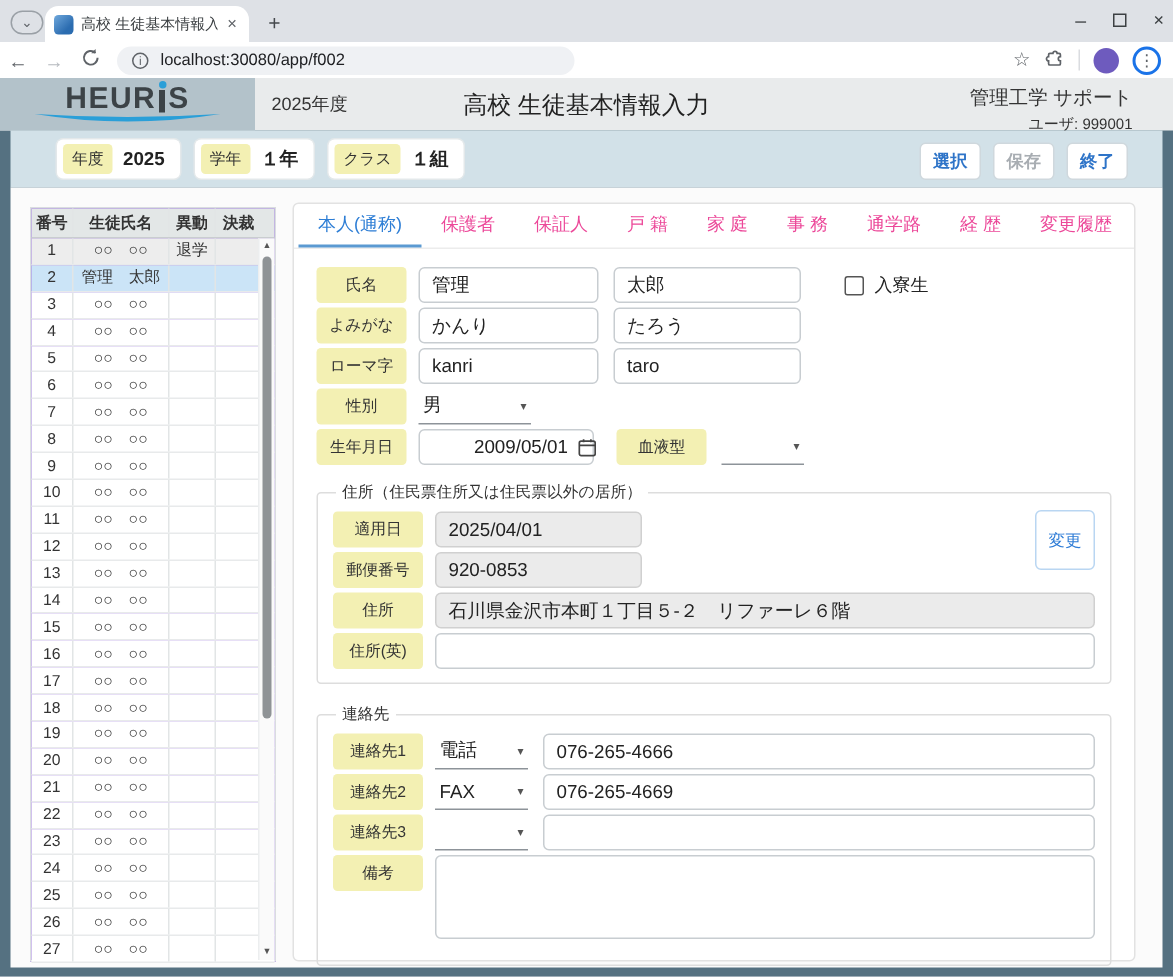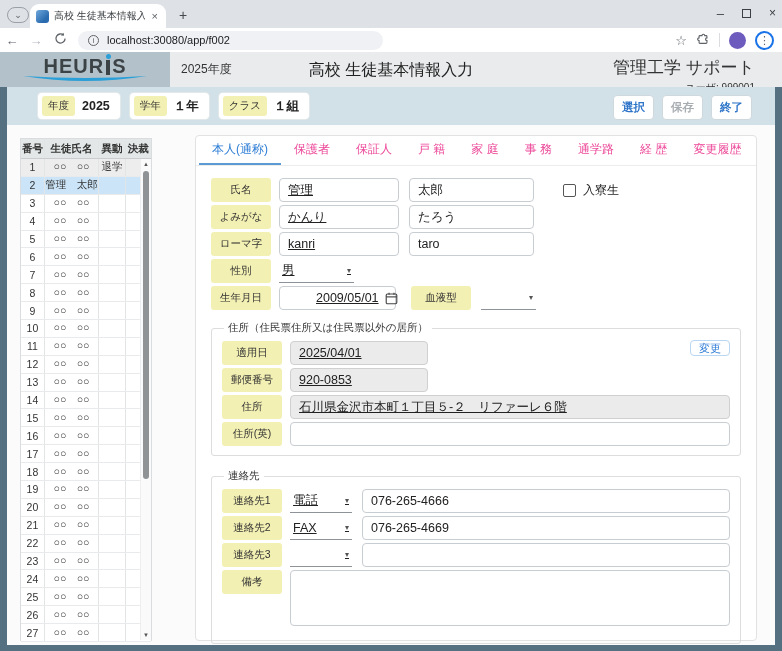--- a/index.html
+++ b/index.html
@@ -35,36 +35,36 @@
   #page { position:absolute; top:52px; left:0; width:782px; height:599px; background:#557181; }
   #app-header { position:absolute; top:0; left:0; width:782px; height:35px; background:#e9ebec; }
   #logo-block { position:absolute; left:0; top:0; width:170px; height:35px; background:#b3c2ca; display:flex; flex-direction:column; align-items:center; justify-content:center; }
   #logo-text { font-size:20px; letter-spacing:1px; color:#3c4347; font-weight:bold; display:flex; align-items:flex-end; line-height:1; }
   .logo-i { position:relative; width:4px; height:15px; background:#3c4347; margin:0 2px 1px 2px; }
   .logo-i::before { content:''; position:absolute; top:-6px; left:-0.5px; width:5px; height:5px; border-radius:50%; background:#2a9fd8; }
   #logo-swoosh { margin-top:-2px; }
   #fiscal-year { position:absolute; left:181px; top:9px; font-size:12px; color:#333; }
   #page-title { position:absolute; left:0; width:782px; text-align:center; top:8px; font-size:16px; color:#222; }
   #user-block { position:absolute; right:27px; top:4px; text-align:right; }
-  #org-name { font-size:17px; color:#333; }
+  #org-name { font-size:13px; color:#333; }
   #user-id { font-size:10px; color:#333; margin-top:2px; }
 
   #filter-band { position:absolute; top:35px; left:7px; width:768px; height:38px; background:#d2e1e8; }
   #filter-chips { position:absolute; left:31px; top:6px; display:flex; gap:10px; }
   .chip { background:#fff; border-radius:4px; height:26px; display:flex; align-items:center; padding:3px 10px 3px 4px; box-shadow:0 0 0 1px #e3e8ea; }
   .chip-label { background:#f3f0b3; border-radius:3px; font-size:10.5px; color:#333; padding:3px 6px; }
   .chip-value { font-size:12.5px; font-weight:bold; color:#222; margin-left:7px; }
   #action-buttons { position:absolute; right:23px; top:8px; display:flex; gap:8px; }
   .act-btn { width:41px; height:25px; background:#fff; border:1px solid #cfd8dd; border-radius:4px; font-size:11.5px; font-weight:bold; color:#2e74c8; display:flex; align-items:center; justify-content:center; }
   .act-btn.disabled { color:#a8adb2;text-align:right; }
 
   #main { position:absolute; top:73px; left:7px; width:768px; height:520px; background:#fbfbfb; }
 
   
-  #roster { position:absolute; left:13px; top:13px; width:132px; height:503px; background:#6d28d9; border:1px solid #d9dddf; }
+  #roster { position:absolute; left:13px; top:13px; width:164px; height:503px; background:#6d28d9; border:1px solid #d9dddf; }
   .rhead { display:flex; height:20px; background:#e3e7e7; border-bottom:1px solid #c9cdcf; }
   .rhead .c { font-weight:bold; font-size:10.5px; color:#333; }
   .c { display:flex; align-items:center; justify-content:center; border-right:1px solid #e2e5e6; height:100%; }
   .c:last-child { border-right:none; }
   .c.no { width:28px; }
   .c.name { width:64px; }
   .c.mv { width:31px; }
   .c.ks { width:30px; }
   .rrow { display:flex; height:17.9px; border-bottom:1px solid #e8eaeb; font-size:10.5px; color:#333; background:#fff; }
   .rrow.withdrawn { background:#ededed; }
@@ -79,37 +79,37 @@
   #panel { position:absolute; left:188px; right:18px; top:10px; bottom:4px; background:#fff; border:1px solid #e2e2e2; border-radius:4px; }
   #tabbar { display:flex; height:30px; border-bottom:1px solid #ececec; padding-left:3px; }
   .ftab { padding:0 13px; display:flex; align-items:center; font-size:12px; color:#ec4899; border-bottom:2px solid transparent; white-space:nowrap; }
   .ftab.active { color:#2e7ed5; border-bottom-color:#5b9ad2; }
 
   #form { position:relative; padding:12px 15px 0 15px; }
   .frow { display:flex; align-items:center; margin-bottom:3px; height:24px; }
   .flabel { width:60px; height:24px; background:#f3f0b3; border-radius:3px; display:flex; align-items:center; justify-content:center; font-size:10.5px; color:#333; flex:none; }
   .tbox { height:24px; border:1px solid #c8cdd1; border-radius:4px; display:flex; align-items:center; padding:0 8px; font-size:12.5px; color:#222; background:#fff; }
   .tbox.ro { background:#ebebeb; border-color:#d0d0d0; }
-  .ml8 { margin-left:8px;text-decoration:underline; } .ml10 { margin-left:10px; }
+  .ml8 { margin-left:8px; } .ml10 { margin-left:10px; }
   .w120 { width:120px; } .w125 { width:125px; } .w138 { width:138px; }
   .grow { flex:1; }
   .sel { height:23px; border-bottom:1px solid #8d9399; display:flex; align-items:center; justify-content:space-between; padding:0 3px; font-size:12.5px; color:#222; }
   .sel .arr { font-size:8px; color:#555; margin-left:6px; }
   #gender-select { width:75px; }
   #blood-select { width:55px; }
   .contact-sel { width:62px; flex:none; }
   #birth-input { width:117px; justify-content:space-between;padding-left:36px; }
   #dorm-wrap { margin-left:29px; display:flex; align-items:center; }
   #dorm-checkbox { width:13px; height:13px; border:1.5px solid #555; border-radius:2px; background:#fff; }
   #dorm-label { font-size:12px; color:#222; margin-left:7px; }
   fieldset { border:1px solid #ddd; border-radius:3px; padding:6px 10px 9px 10px; position:relative; }
   legend { font-size:10.5px; color:#333; padding:0 4px; margin-left:2px; }
   #address-fieldset { margin-top:11px; }
   #contact-fieldset { margin-top:13px; }
-  #change-btn { position:absolute; right:10px; top:5px; width:40px; height:16px; background:#fff; border:1px solid #b9d6f2; border-radius:4px; color:#2e7cd6; font-size:11px; display:flex; align-items:center; justify-content:center; }
+  #change-btn { position:absolute; right:10px; top:5px; width:40px; height:40px; background:#fff; border:1px solid #b9d6f2; border-radius:4px; color:#2e7cd6; font-size:11px; display:flex; align-items:center; justify-content:center; }
   .cal-icon { margin-left:6px; flex:none; display:flex; }
   #note-row { align-items:flex-start; height:auto; margin-bottom:8px; }
   #note-area { height:56px; border:1px solid #c8cdd1; border-radius:4px; }
 </style>
 </head>
 <body>
 
 <div id="tabstrip">
   <div id="tab-search">⌄</div>
   <div id="browser-tab">

